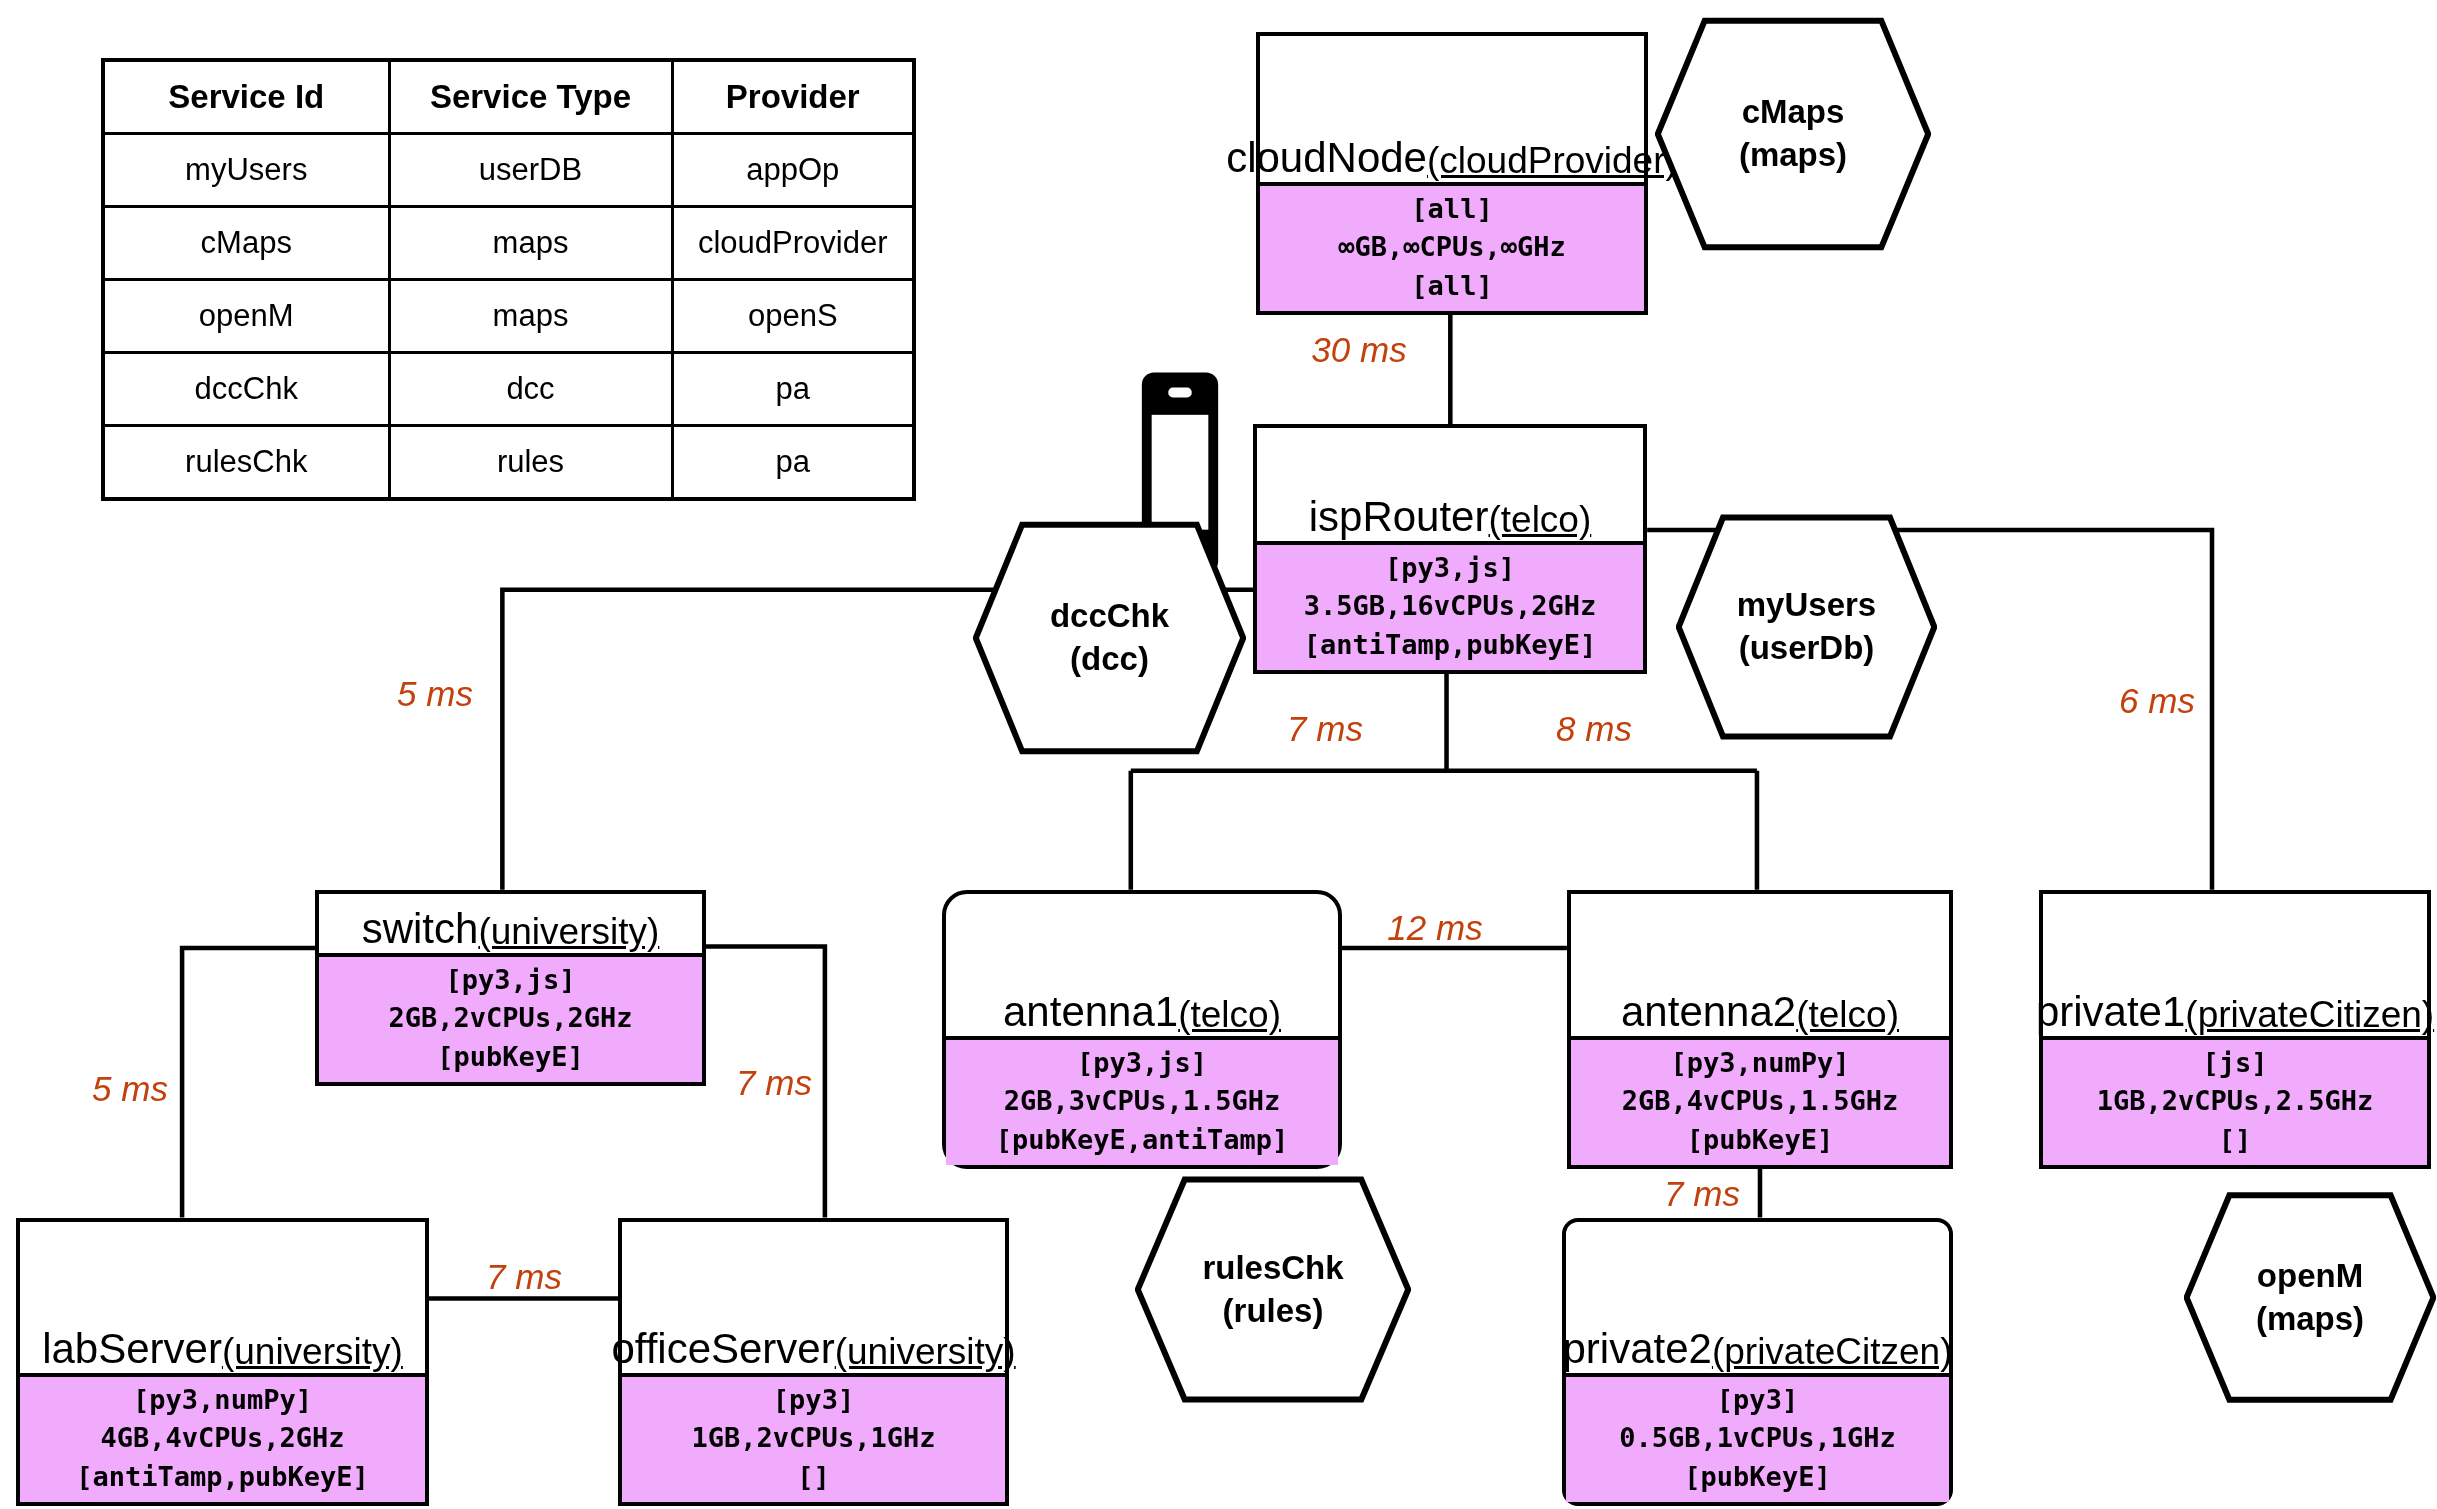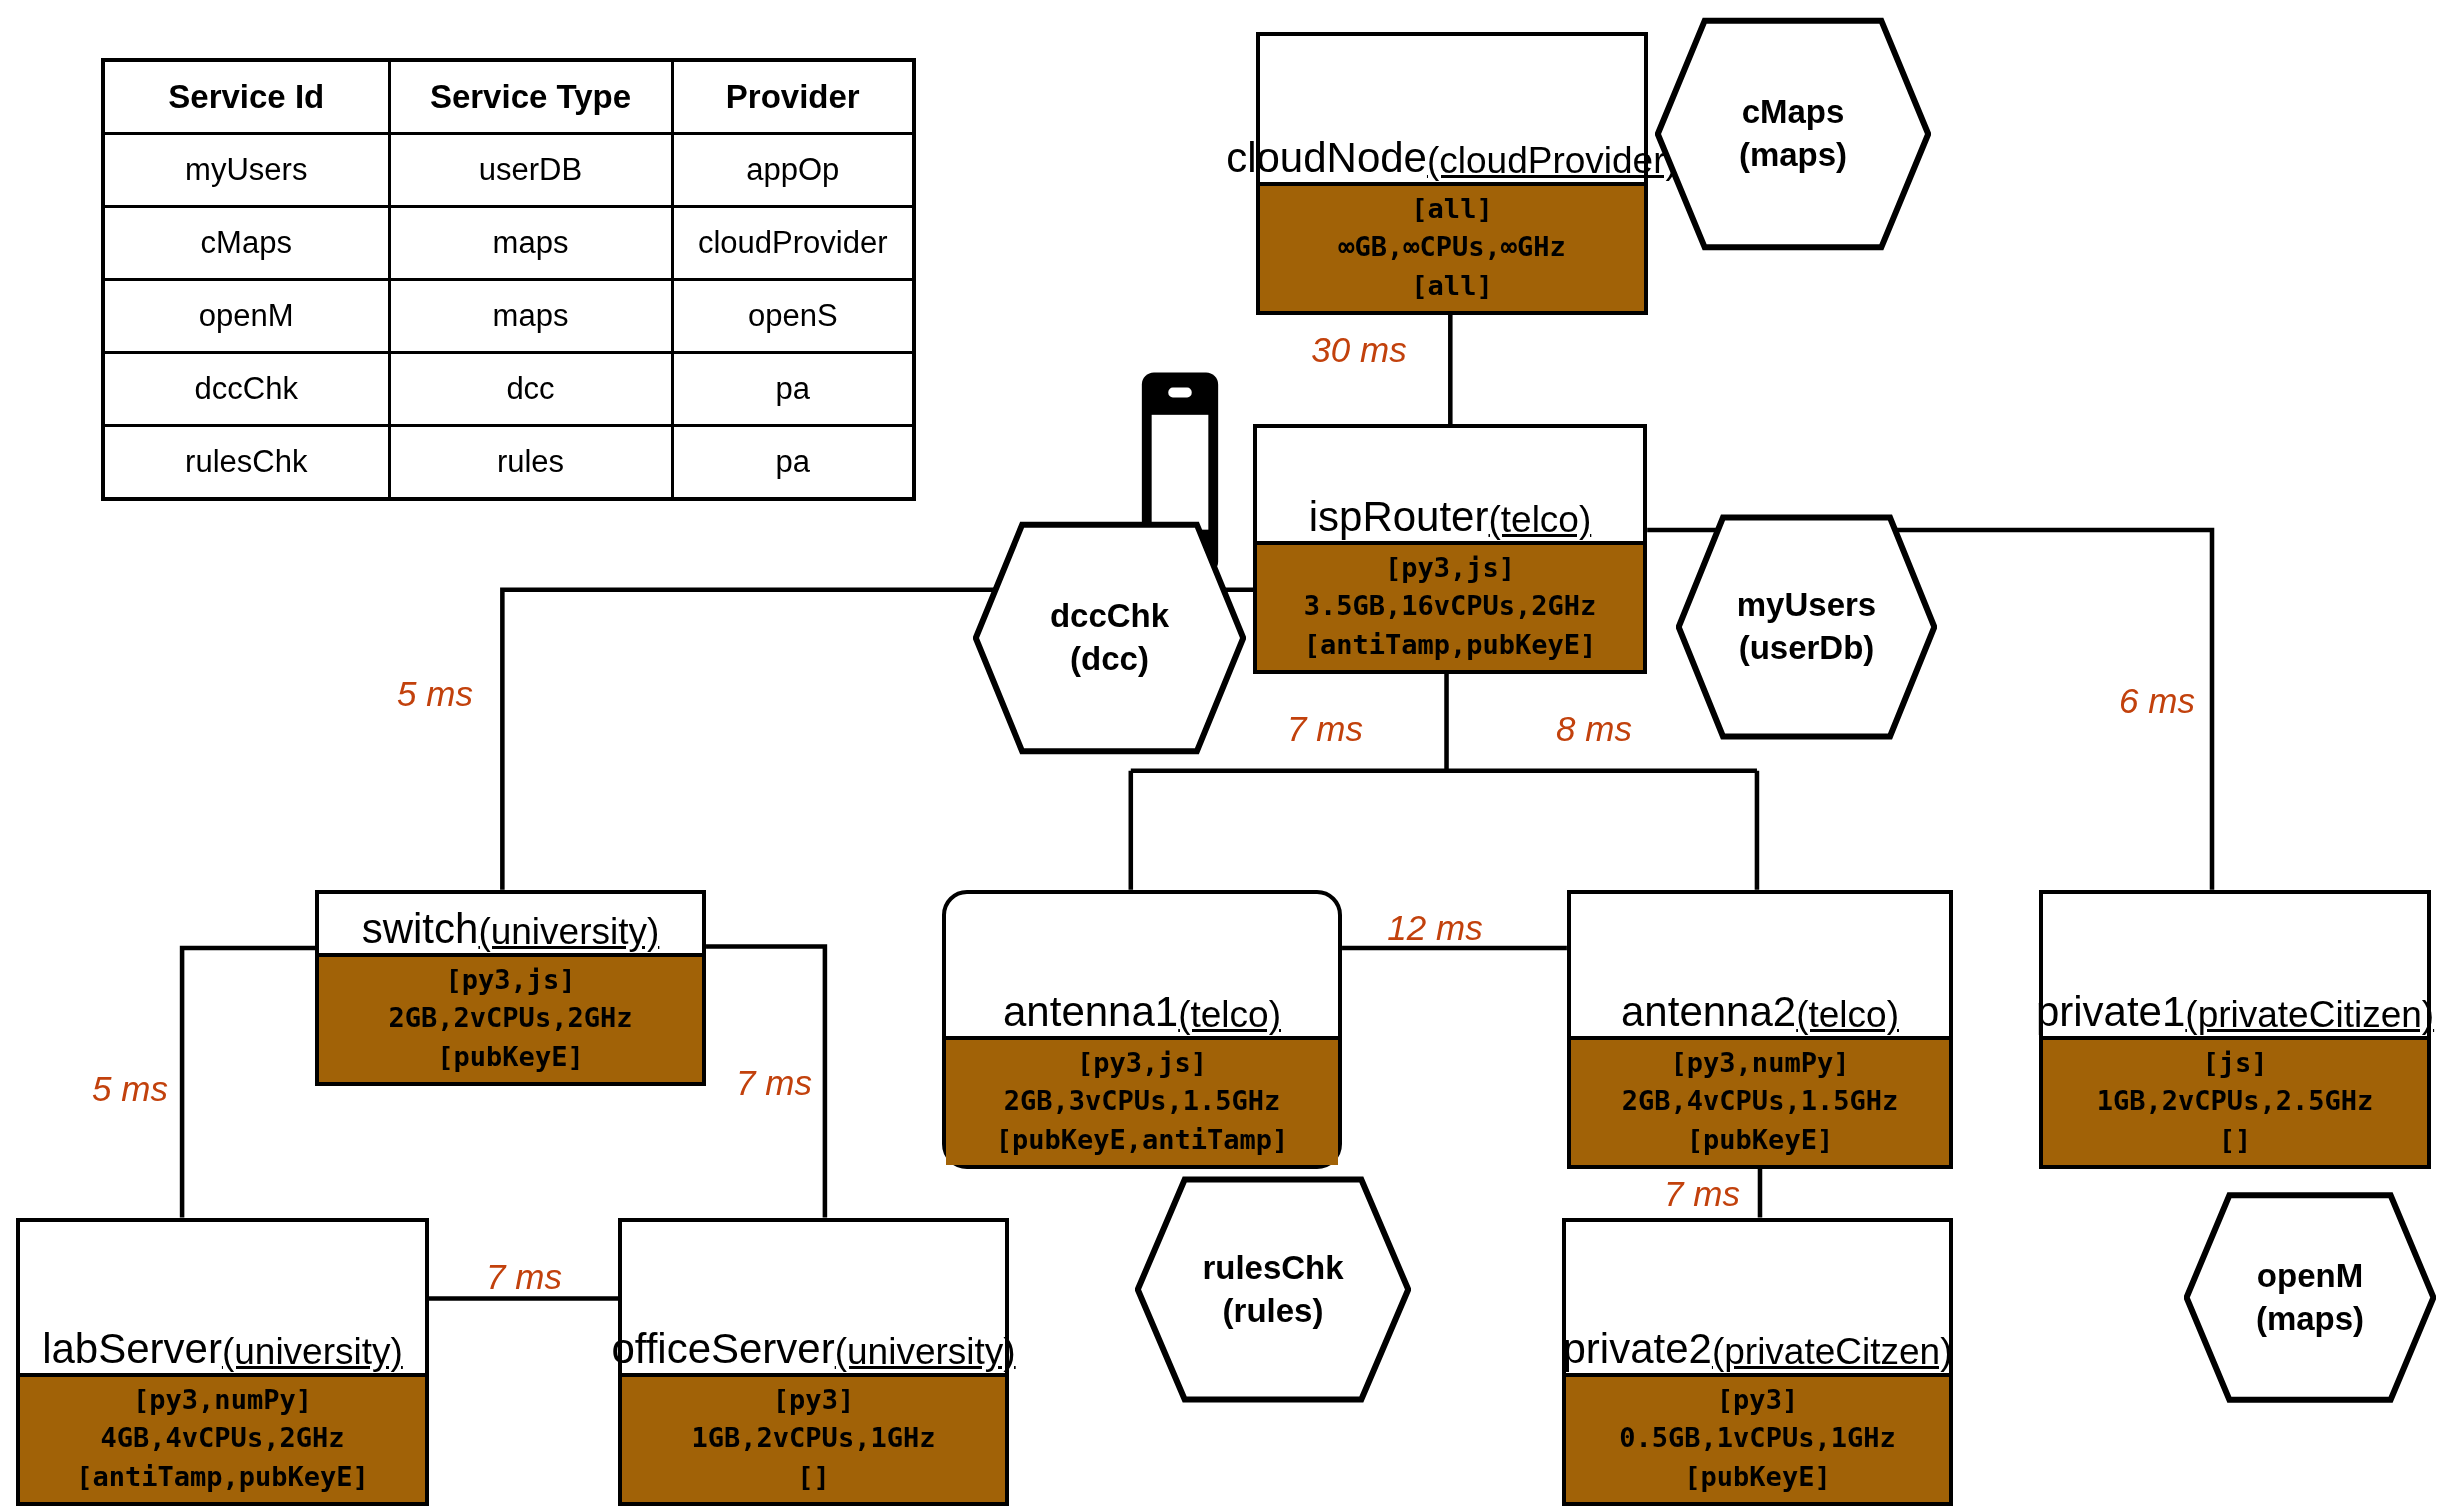--- a/index.html
+++ b/index.html
@@ -15,21 +15,21 @@
   .svc-table th{font-size:33px;font-weight:bold;}
   .svc-table td{font-size:31px;font-weight:normal;}
 
   
   .node{position:absolute;border:4.5px solid #000;background:#fff;box-sizing:border-box;
         display:flex;flex-direction:column;}
   .node-head{flex:1;display:flex;flex-direction:row;justify-content:center;
              align-items:flex-end;line-height:1.12;}
   .node-title{font-size:42px;}
   .node-owner{font-size:37px;text-decoration:underline;}
-  .node-body{border-top:4.5px solid #000;background:#a16207;text-align:center;
+  .node-body{border-top:4.5px solid #000;background:#f0abfc;text-align:center;
              font-family:"DejaVu Sans Mono",monospace;font-weight:bold;font-size:27px;
              line-height:1.42;padding:4.5px 0 6px 0;}
 
   
   .hex{position:absolute;}
   .hex svg{position:absolute;left:0;top:0;width:100%;height:100%;}
   .hex-text{position:absolute;left:0;top:0;width:100%;height:100%;display:flex;
             flex-direction:column;justify-content:center;align-items:center;
             font-weight:bold;font-size:33px;line-height:1.3;}
 
@@ -198,21 +198,21 @@
       <div class="node-title">officeServer</div>
       <div class="node-owner">(university)</div>
     </div>
     <div class="node-body">
       <div>[py3]</div>
       <div>1GB,2vCPUs,1GHz</div>
       <div>[]</div>
     </div>
   </div>
 
-  <div class="node" style="left:1562px;top:1218px;width:391px;height:288px;">
+  <div class="node" style="left:1562px;top:1218px;width:391px;height:288px;border-radius:16px;">
     <div class="node-head">
       <div class="node-title">private2</div>
       <div class="node-owner">(privateCitzen)</div>
     </div>
     <div class="node-body">
       <div>[py3]</div>
       <div>0.5GB,1vCPUs,1GHz</div>
       <div>[pubKeyE]</div>
     </div>
   </div>

